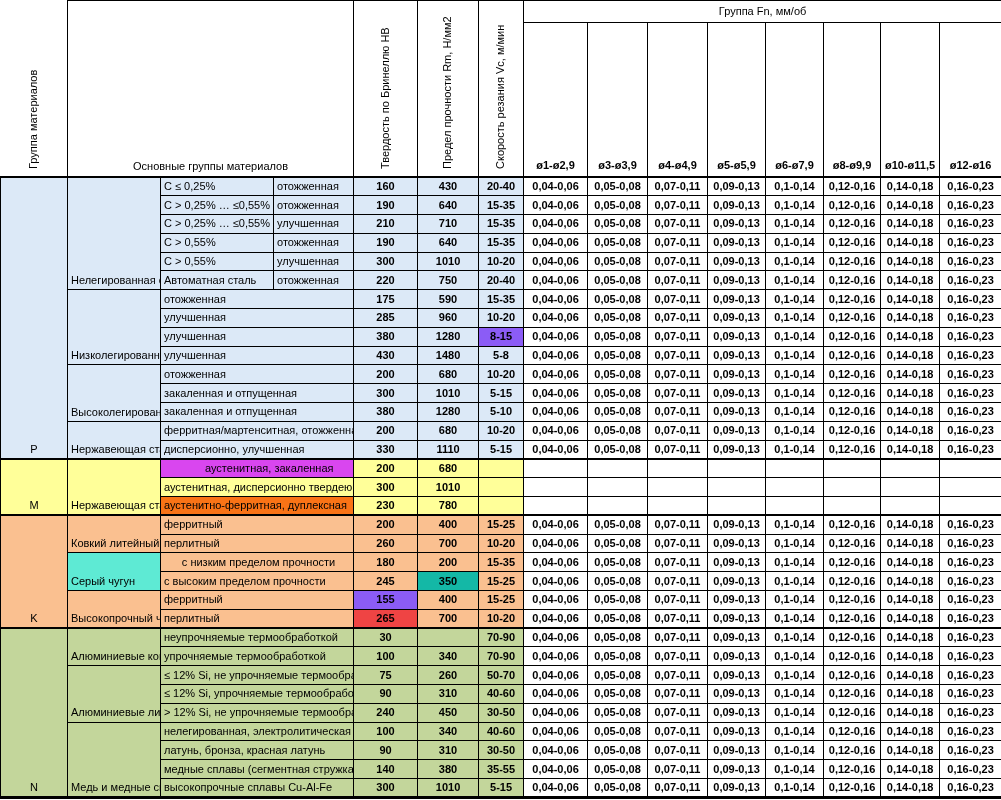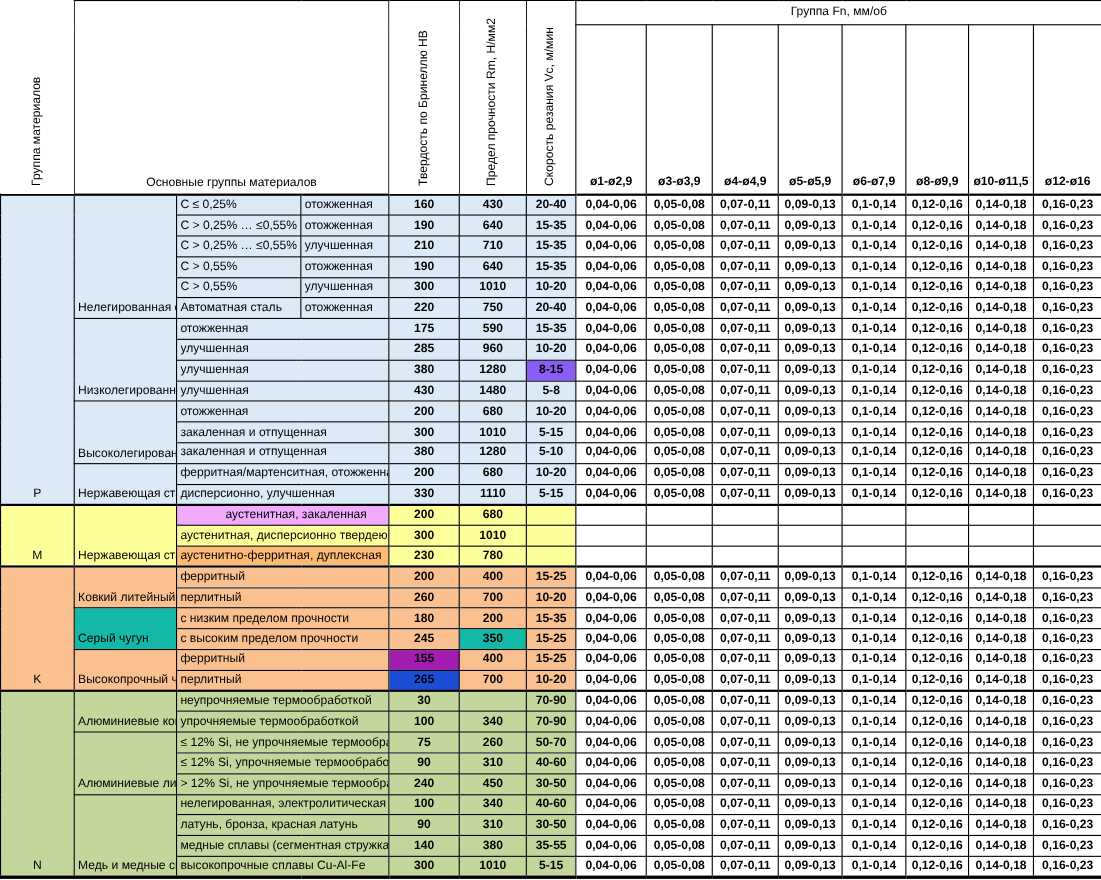--- a/index.html
+++ b/index.html
@@ -291,21 +291,21 @@
         <td class="feed">0,07-0,11</td>
         <td class="feed">0,09-0,13</td>
         <td class="feed">0,1-0,14</td>
         <td class="feed">0,12-0,16</td>
         <td class="feed">0,14-0,18</td>
         <td class="feed">0,16-0,23</td>
       </tr>
       <tr class="grp-first">
         <td class="letter" rowspan="3" style="background: rgb(255, 255, 153);">M</td>
         <td class="subgroup" rowspan="3" style="background: rgb(255, 255, 153);">Нержавеющая сталь</td>
-        <td class="lbl" colspan="2" style="background: #f0abfc; padding-left: 44px;">аустенитная, закаленная</td>
+        <td class="lbl" colspan="2" style="background: #d946ef; padding-left: 44px;">аустенитная, закаленная</td>
         <td class="num" style="background: rgb(255, 255, 153);">200</td>
         <td class="num" style="background: rgb(255, 255, 153);">680</td>
         <td class="num" style="background: rgb(255, 255, 153);"></td>
         <td class="feed"></td>
         <td class="feed"></td>
         <td class="feed"></td>
         <td class="feed"></td>
         <td class="feed"></td>
         <td class="feed"></td>
         <td class="feed"></td>
@@ -319,21 +319,21 @@
         <td class="feed"></td>
         <td class="feed"></td>
         <td class="feed"></td>
         <td class="feed"></td>
         <td class="feed"></td>
         <td class="feed"></td>
         <td class="feed"></td>
         <td class="feed"></td>
       </tr>
       <tr>
-        <td class="lbl" colspan="2" style="background: #fdba74;">аустенитно-ферритная, дуплексная</td>
+        <td class="lbl" colspan="2" style="background: #f97316;">аустенитно-ферритная, дуплексная</td>
         <td class="num" style="background: rgb(255, 255, 153);">230</td>
         <td class="num" style="background: rgb(255, 255, 153);">780</td>
         <td class="num" style="background: rgb(255, 255, 153);"></td>
         <td class="feed"></td>
         <td class="feed"></td>
         <td class="feed"></td>
         <td class="feed"></td>
         <td class="feed"></td>
         <td class="feed"></td>
         <td class="feed"></td>
@@ -363,22 +363,22 @@
         <td class="feed">0,04-0,06</td>
         <td class="feed">0,05-0,08</td>
         <td class="feed">0,07-0,11</td>
         <td class="feed">0,09-0,13</td>
         <td class="feed">0,1-0,14</td>
         <td class="feed">0,12-0,16</td>
         <td class="feed">0,14-0,18</td>
         <td class="feed">0,16-0,23</td>
       </tr>
       <tr>
-        <td class="subgroup" rowspan="2" style="background: #14b8a6;">Серый чугун</td>
-        <td class="lbl" colspan="2" style="background: rgb(250, 192, 144);">с низким пределом прочности</td>
+        <td class="subgroup" rowspan="2" style="background: #5eead4;">Серый чугун</td>
+        <td class="lbl" colspan="2" style="background: rgb(250, 192, 144); text-align: center;">с низким пределом прочности</td>
         <td class="num" style="background: rgb(250, 192, 144);">180</td>
         <td class="num" style="background: rgb(250, 192, 144);">200</td>
         <td class="num" style="background: rgb(250, 192, 144);">15-35</td>
         <td class="feed">0,04-0,06</td>
         <td class="feed">0,05-0,08</td>
         <td class="feed">0,07-0,11</td>
         <td class="feed">0,09-0,13</td>
         <td class="feed">0,1-0,14</td>
         <td class="feed">0,12-0,16</td>
         <td class="feed">0,14-0,18</td>
@@ -394,35 +394,35 @@
         <td class="feed">0,07-0,11</td>
         <td class="feed">0,09-0,13</td>
         <td class="feed">0,1-0,14</td>
         <td class="feed">0,12-0,16</td>
         <td class="feed">0,14-0,18</td>
         <td class="feed">0,16-0,23</td>
       </tr>
       <tr>
         <td class="subgroup" rowspan="2" style="background: rgb(250, 192, 144);">Высокопрочный чугун</td>
         <td class="lbl" colspan="2" style="background: rgb(250, 192, 144);">ферритный</td>
-        <td class="num" style="background: #a21caf;">155</td>
+        <td class="num" style="background: #8b5cf6;">155</td>
         <td class="num" style="background: rgb(250, 192, 144);">400</td>
         <td class="num" style="background: rgb(250, 192, 144);">15-25</td>
         <td class="feed">0,04-0,06</td>
         <td class="feed">0,05-0,08</td>
         <td class="feed">0,07-0,11</td>
         <td class="feed">0,09-0,13</td>
         <td class="feed">0,1-0,14</td>
         <td class="feed">0,12-0,16</td>
         <td class="feed">0,14-0,18</td>
         <td class="feed">0,16-0,23</td>
       </tr>
       <tr>
         <td class="lbl" colspan="2" style="background: rgb(250, 192, 144);">перлитный</td>
-        <td class="num" style="background: #1d4ed8;">265</td>
+        <td class="num" style="background: #ef4444;">265</td>
         <td class="num" style="background: rgb(250, 192, 144);">700</td>
         <td class="num" style="background: rgb(250, 192, 144);">10-20</td>
         <td class="feed">0,04-0,06</td>
         <td class="feed">0,05-0,08</td>
         <td class="feed">0,07-0,11</td>
         <td class="feed">0,09-0,13</td>
         <td class="feed">0,1-0,14</td>
         <td class="feed">0,12-0,16</td>
         <td class="feed">0,14-0,18</td>
         <td class="feed">0,16-0,23</td>

